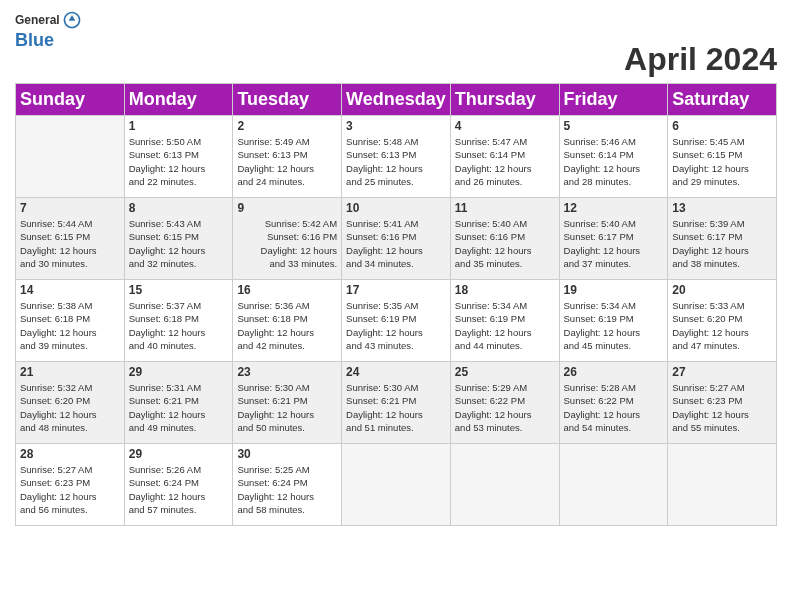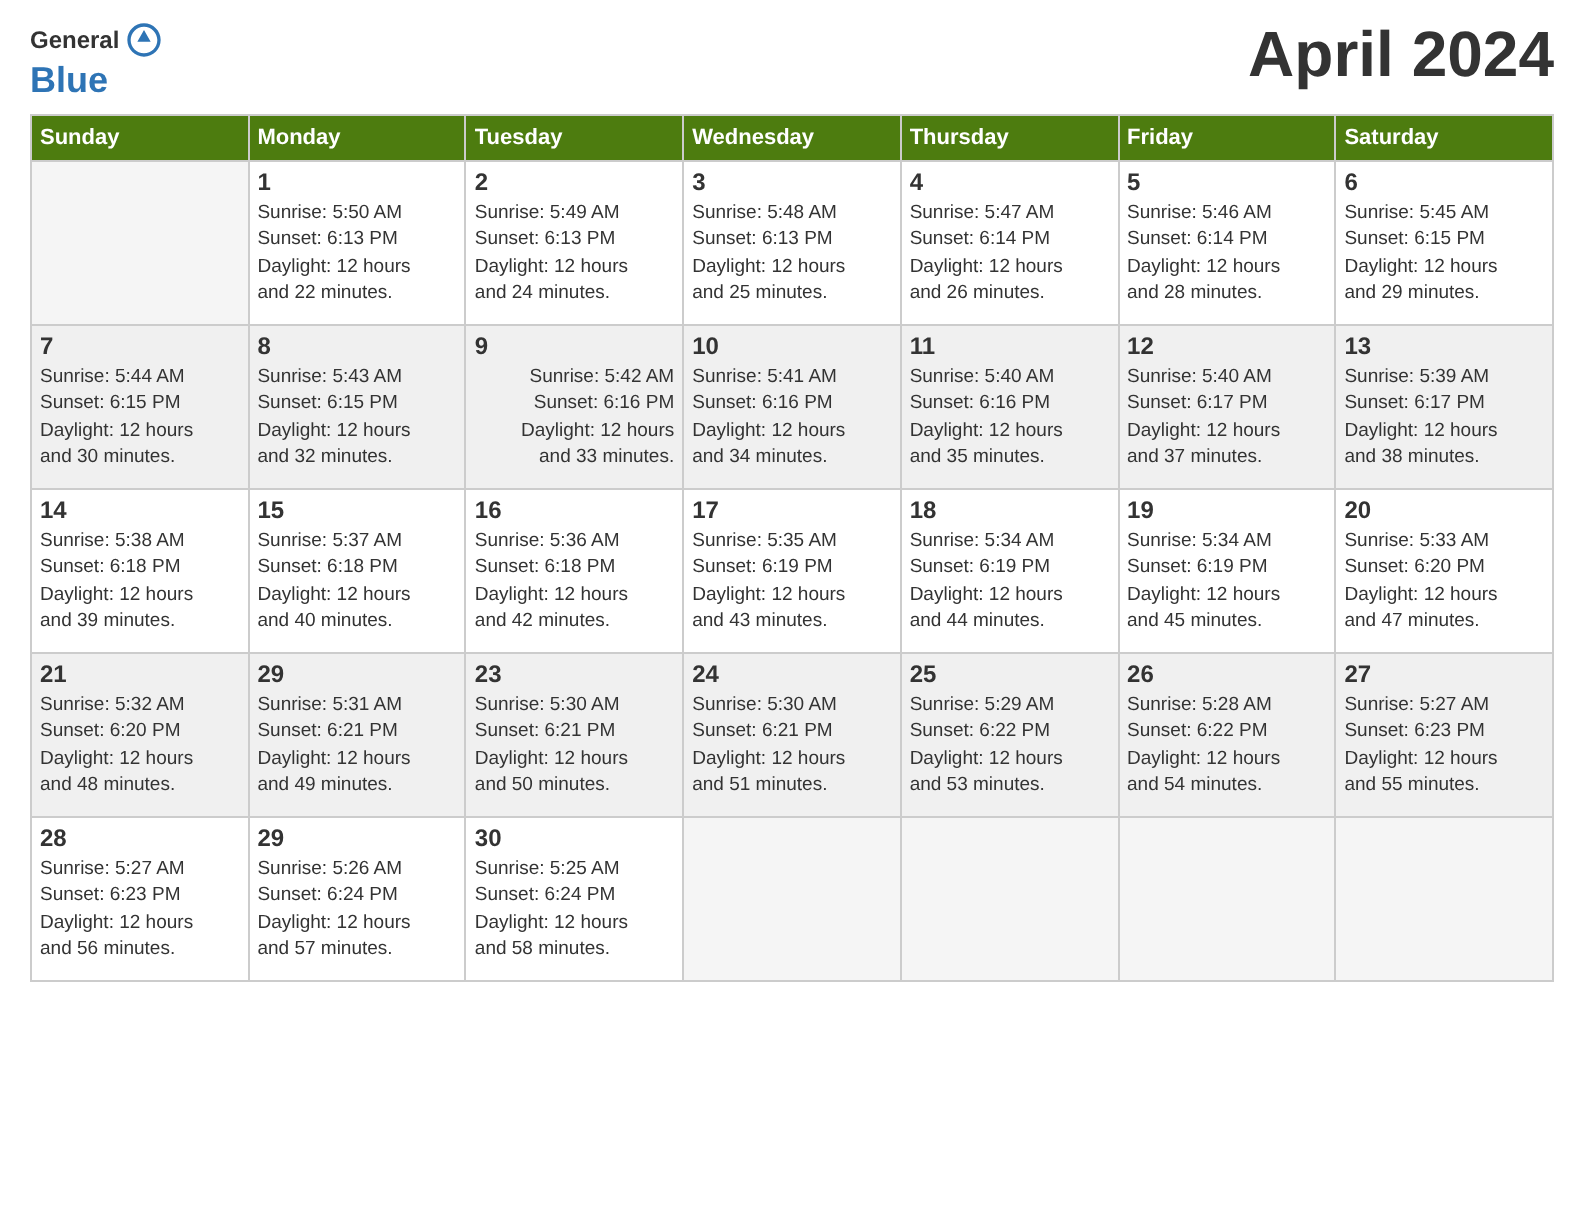--- a/index.html
+++ b/index.html
@@ -39,37 +39,38 @@
       align-items: center;
     }
     .title-block {
       text-align: right;
     }
     .month-title {
       font-size: 32px;
       font-weight: bold;
       color: #333;
       line-height: 1.1;
+      margin-top: 32px;
     }
     .location-title {
       font-size: 15px;
       color: #333;
       font-weight: bold;
     }
     .calendar {
       width: 100%;
       border-collapse: collapse;
       font-size: 10.5px;
     }
     .calendar th {
-      background-color: #4d7c0f;
+      background-color: #a21caf;
       color: #fff;
       padding: 5px 4px;
       text-align: left;
-      font-size: 11px;
+      font-size: 18px;
       font-weight: bold;
       border: 1px solid #ccc;
     }
     .calendar td {
       border: 1px solid #ccc;
       vertical-align: top;
       padding: 3px 4px;
       width: calc(100% / 7);
       height: 82px;
     }

